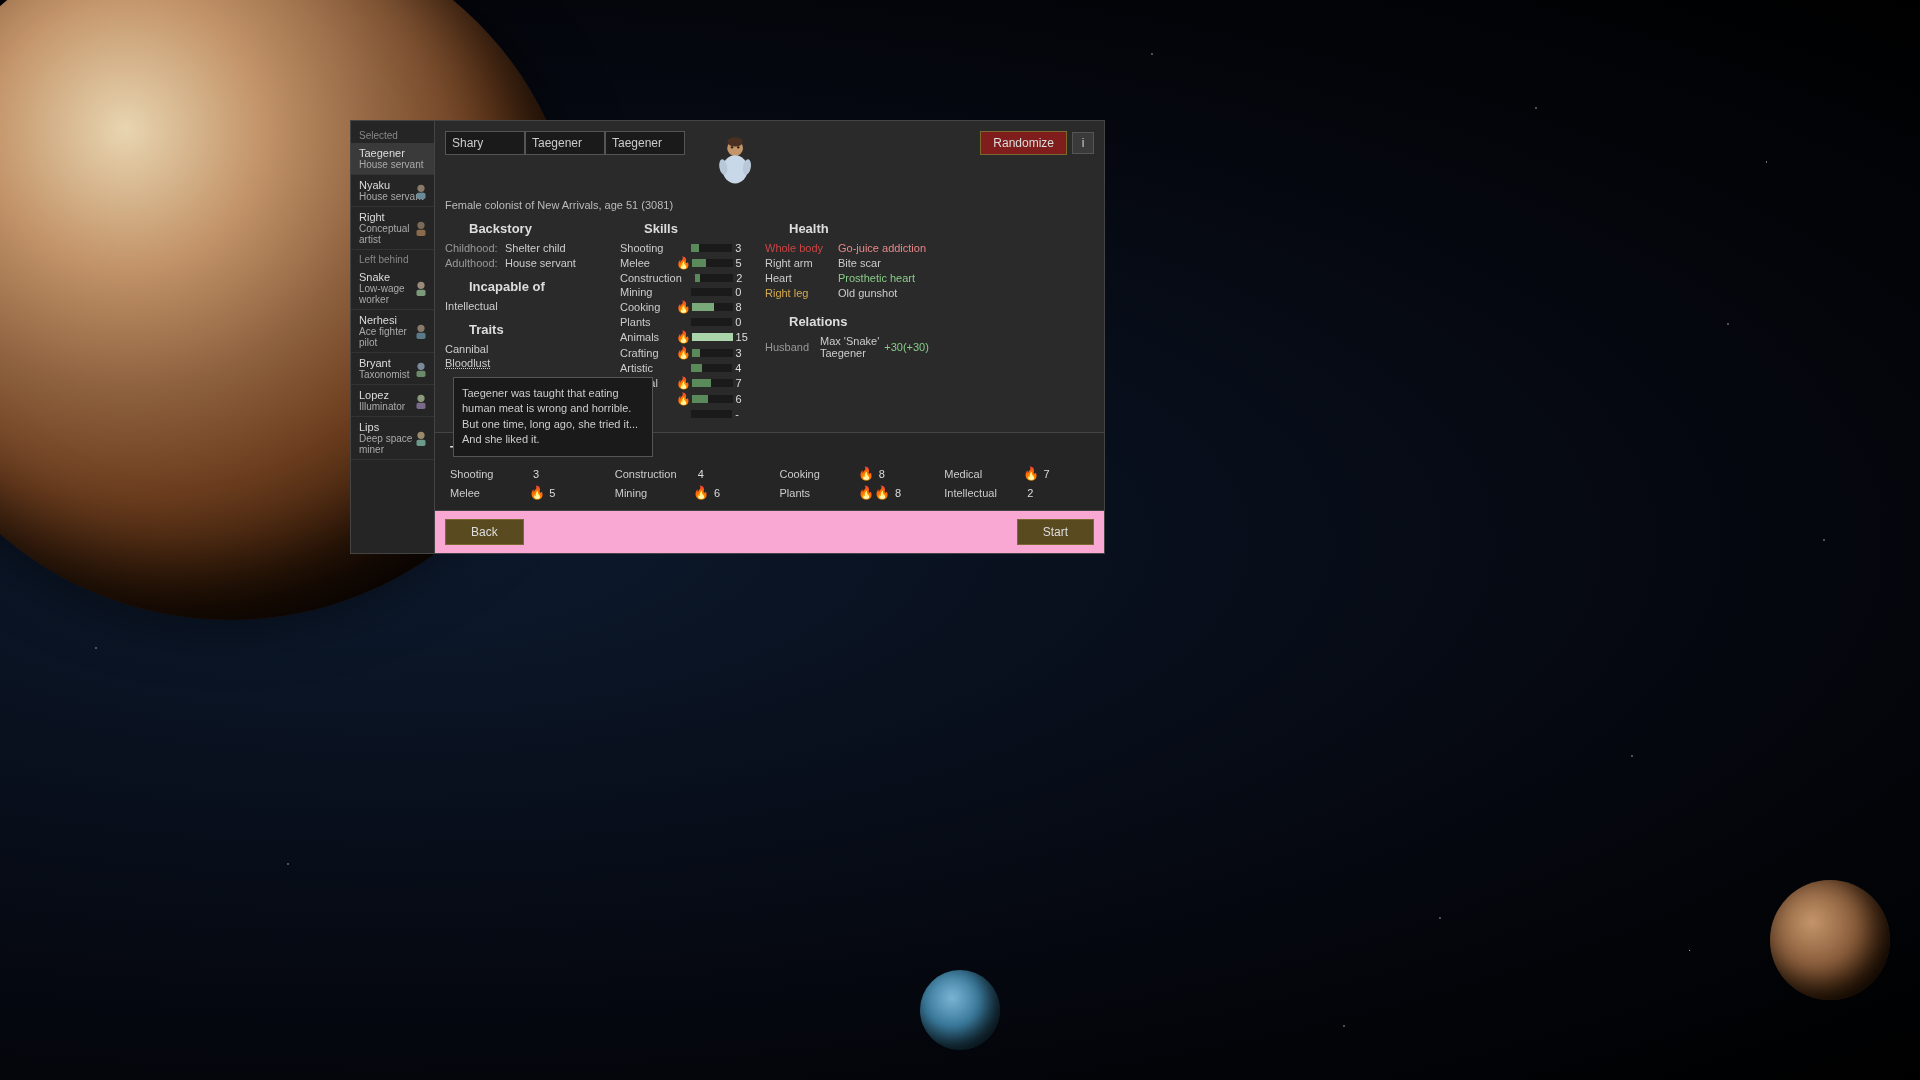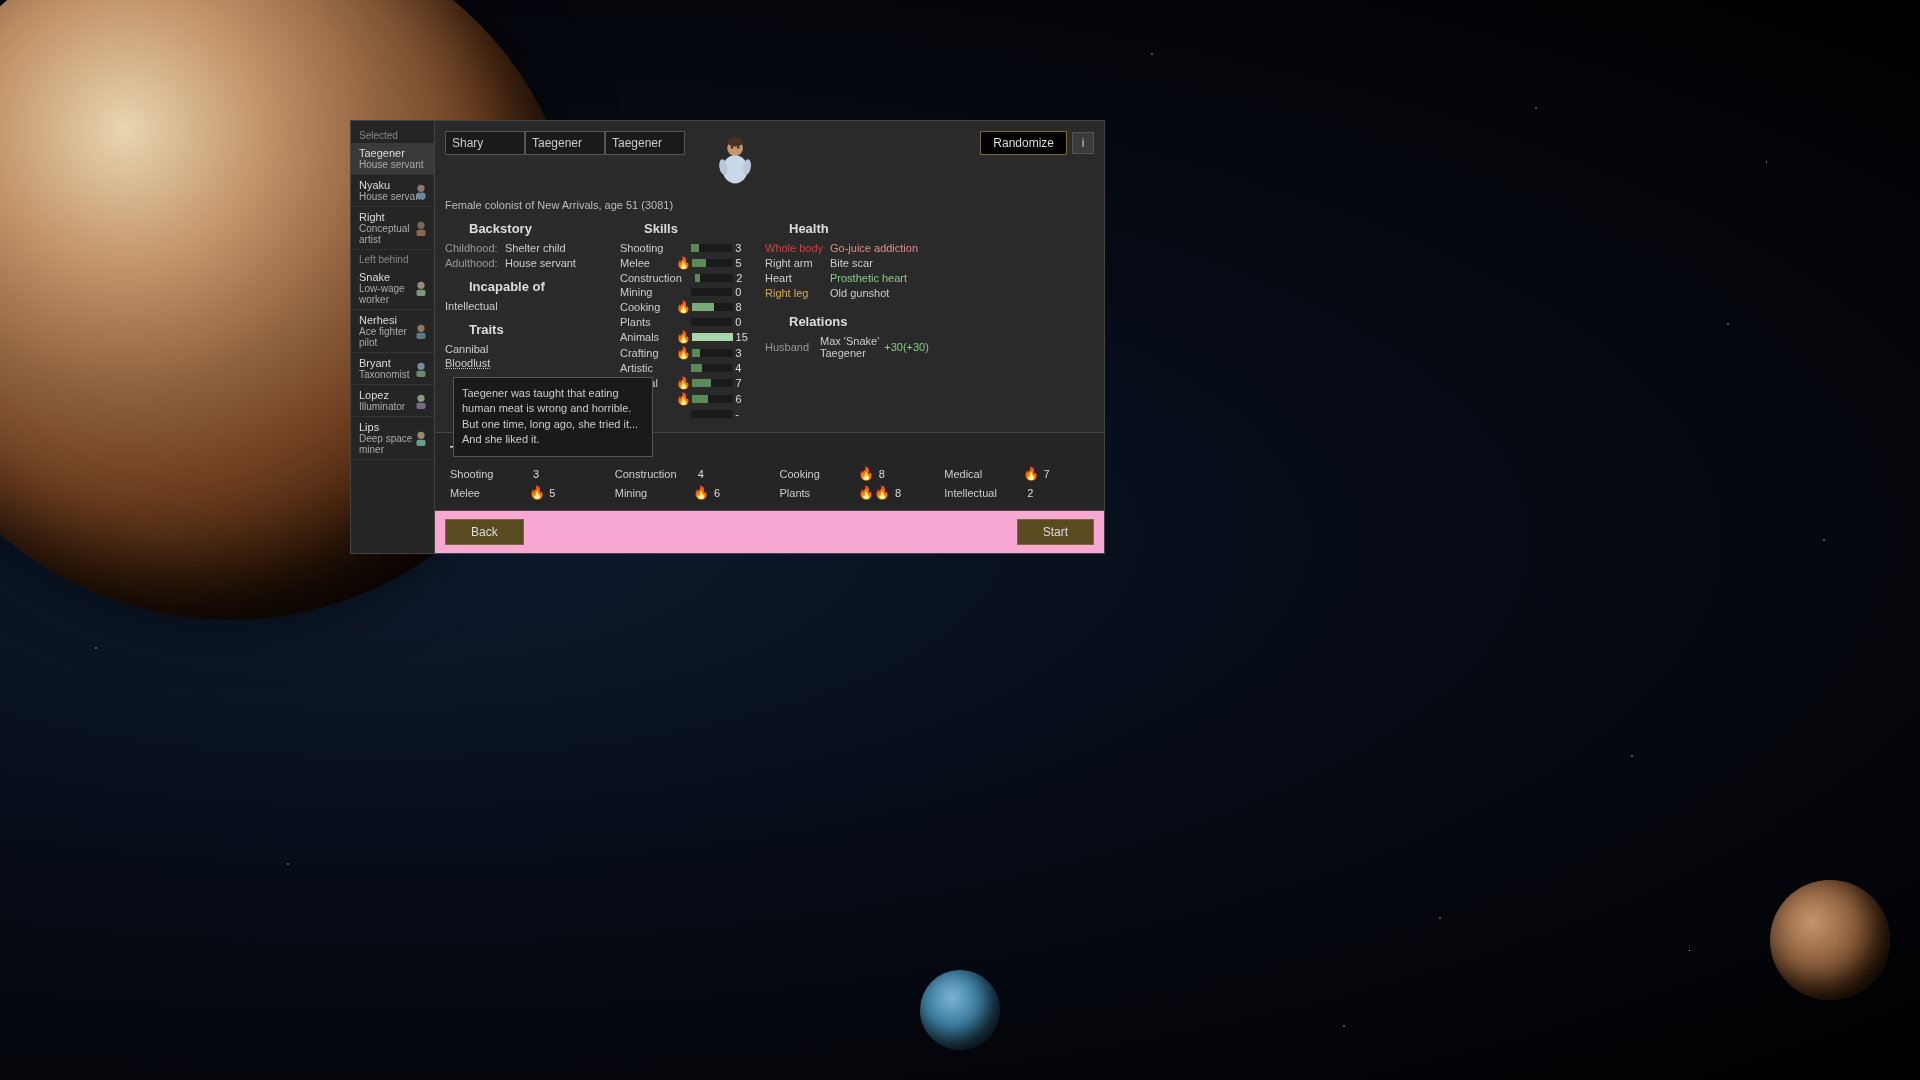--- a/index.html
+++ b/index.html
@@ -207,21 +207,21 @@
     }
 
     .top-right-btns {
       margin-left: auto;
       display: flex;
       gap: 5px;
       align-items: center;
     }
 
     .btn-randomize {
-      background: #000000;
+      background: #7f1d1d;
       border: 1px solid #7a6a30;
       color: #ddd;
       padding: 4px 12px;
       cursor: pointer;
       font-size: 12px;
     }
 
     .btn-info {
       background: #3a3a3a;
       border: 1px solid #555;
@@ -304,20 +304,21 @@
     .skill-icon { width: 14px; font-size: 12px; }
     .skill-bar-container { width: 50px; height: 8px; background: #1a1a1a; margin-left: 2px; position: relative; }
     .skill-bar { height: 100%; background: #5a8a5a; }
     .skill-bar.high { background: #7aaa7a; }
     .skill-bar.very-high { background: #aad4aa; }
     .skill-val { color: #ddd; margin-left: 3px; width: 18px; }
 
     
     .health-row {
       display: flex;
+      gap: 8px;
       margin-bottom: 3px;
       font-size: 11px;
     }
     .health-part { width: 65px; }
     .health-part.yellow { color: #d4aa50; }
     .health-part.red { color: #cc4444; }
     .health-condition { color: #ccc; }
     .health-condition.pink { color: #e88888; }
     .health-condition.green { color: #88cc88; }
 

